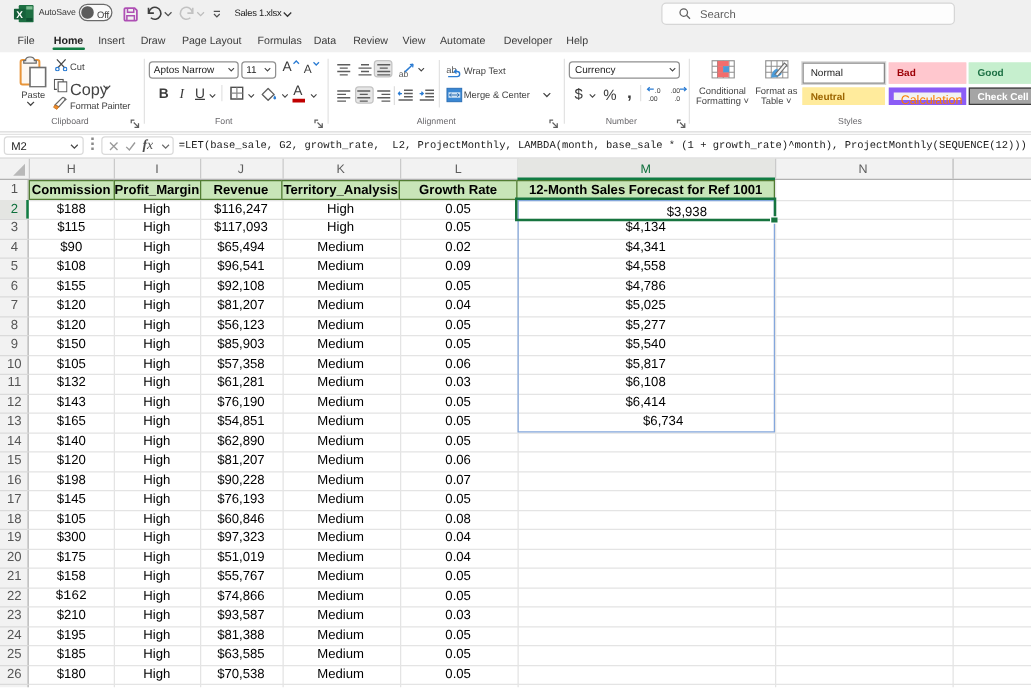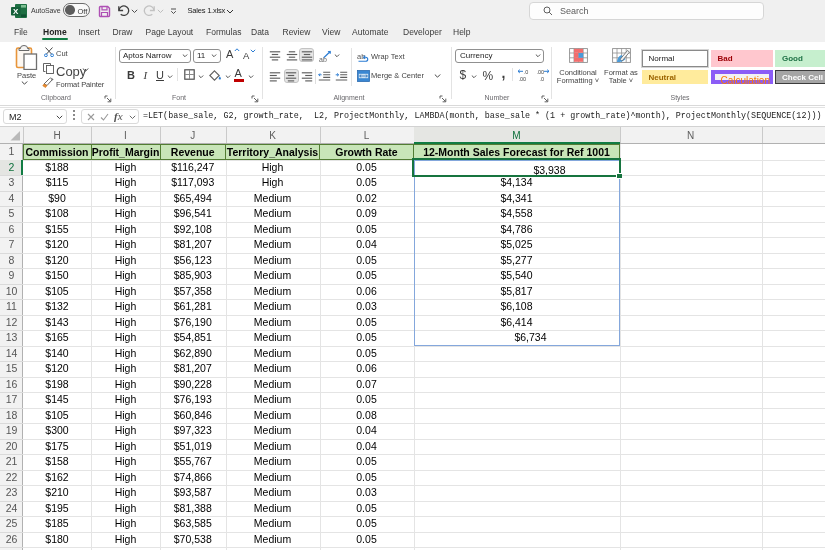--- a/index.html
+++ b/index.html
@@ -517,21 +517,21 @@
 <div class="cell" style="left:23px;top:438.5px;width:68px;height:15.5px;line-height:15.5px;">$175</div>
 <div class="cell" style="left:91px;top:438.5px;width:69px;height:15.5px;line-height:15.5px;">High</div>
 <div class="cell" style="left:160px;top:438.5px;width:65.5px;height:15.5px;line-height:15.5px;">$51,019</div>
 <div class="cell" style="left:225.5px;top:438.5px;width:94px;height:15.5px;line-height:15.5px;">Medium</div>
 <div class="cell" style="left:319.5px;top:438.5px;width:94px;height:15.5px;line-height:15.5px;">0.04</div>
 <div class="cell" style="left:23px;top:454.0px;width:68px;height:15.5px;line-height:15.5px;">$158</div>
 <div class="cell" style="left:91px;top:454.0px;width:69px;height:15.5px;line-height:15.5px;">High</div>
 <div class="cell" style="left:160px;top:454.0px;width:65.5px;height:15.5px;line-height:15.5px;">$55,767</div>
 <div class="cell" style="left:225.5px;top:454.0px;width:94px;height:15.5px;line-height:15.5px;">Medium</div>
 <div class="cell" style="left:319.5px;top:454.0px;width:94px;height:15.5px;line-height:15.5px;">0.05</div>
-<div class="cell" style="left:23px;top:469.5px;width:68px;height:15.5px;line-height:15.5px;">$162</div>
+<div class="cell" style="left:23px;top:469.5px;width:68px;height:15.5px;line-height:15.5px;font-family:Liberation Mono, monospace;">$162</div>
 <div class="cell" style="left:91px;top:469.5px;width:69px;height:15.5px;line-height:15.5px;">High</div>
 <div class="cell" style="left:160px;top:469.5px;width:65.5px;height:15.5px;line-height:15.5px;">$74,866</div>
 <div class="cell" style="left:225.5px;top:469.5px;width:94px;height:15.5px;line-height:15.5px;">Medium</div>
 <div class="cell" style="left:319.5px;top:469.5px;width:94px;height:15.5px;line-height:15.5px;">0.05</div>
 <div class="cell" style="left:23px;top:485.0px;width:68px;height:15.5px;line-height:15.5px;">$210</div>
 <div class="cell" style="left:91px;top:485.0px;width:69px;height:15.5px;line-height:15.5px;">High</div>
 <div class="cell" style="left:160px;top:485.0px;width:65.5px;height:15.5px;line-height:15.5px;">$93,587</div>
 <div class="cell" style="left:225.5px;top:485.0px;width:94px;height:15.5px;line-height:15.5px;">Medium</div>
 <div class="cell" style="left:319.5px;top:485.0px;width:94px;height:15.5px;line-height:15.5px;">0.03</div>
 <div class="cell" style="left:23px;top:500.5px;width:68px;height:15.5px;line-height:15.5px;">$195</div>

